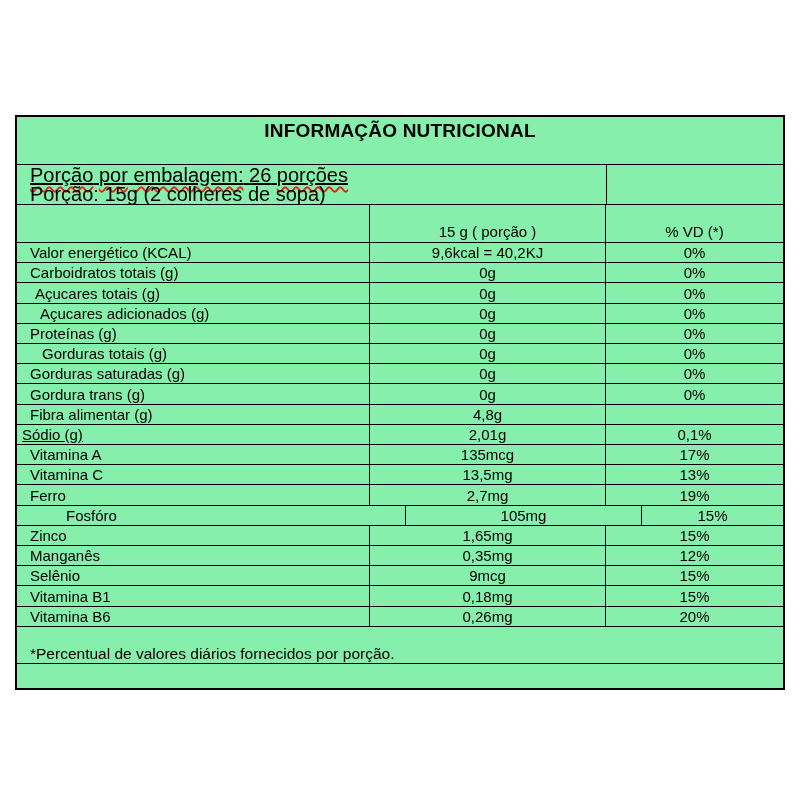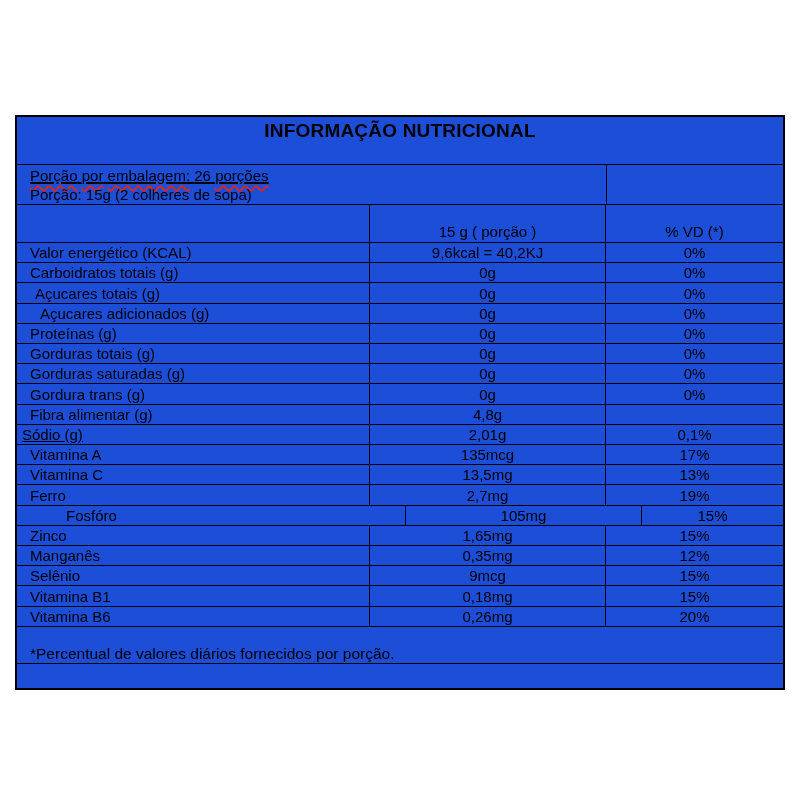--- a/index.html
+++ b/index.html
@@ -11,42 +11,42 @@
     position:relative;
     overflow:hidden;
   }
   .page { position:absolute; inset:0; background:#fff; }
 
   .ntable {
     position:absolute; left:15px; top:115px;
     width:770px; height:575px;
     border:2px solid #000;
     display:flex; flex-direction:column;
-    background:#1d4ed8;
+    background:#86efac;
   }
 
   .title-row {
     height:48px;
     border-bottom:1.5px solid #000;
     text-align:center;
     padding-top:3px;
     font-size:19px; font-weight:bold;
     letter-spacing:0.2px;
   }
 
   .serving-row {
     height:40px;
     border-bottom:1.5px solid #000;
     display:flex;
   }
   .serving-main {
     width:590px;
     border-right:1.5px solid #000;
     padding:1px 0 0 13px;
-    font-size:15px; line-height:19px;
+    font-size:20px; line-height:19px;
     white-space:nowrap;
   }
   .serving-empty { flex:1; }
 
   .u-solid { text-decoration:underline; text-decoration-thickness:1.5px; }
   .sq {
     text-decoration-line:underline;
     text-decoration-style:wavy;
     text-decoration-color:var(--sq-color,#e02416);
     text-decoration-thickness:2px;
@@ -135,21 +135,21 @@
     <div class="cell c3">0%</div>
   </div>
 
   <div class="row">
     <div class="cell c1" style="padding-left: 13px;">Proteínas (g)</div>
     <div class="cell c2">0g</div>
     <div class="cell c3">0%</div>
   </div>
 
   <div class="row">
-    <div class="cell c1" style="padding-left: 13px;">Gorduras totais (g)</div>
+    <div class="cell c1" style="padding-left: 25px;">Gorduras totais (g)</div>
     <div class="cell c2">0g</div>
     <div class="cell c3">0%</div>
   </div>
 
   <div class="row">
     <div class="cell c1" style="padding-left: 13px;">Gorduras saturadas (g)</div>
     <div class="cell c2">0g</div>
     <div class="cell c3">0%</div>
   </div>
 

